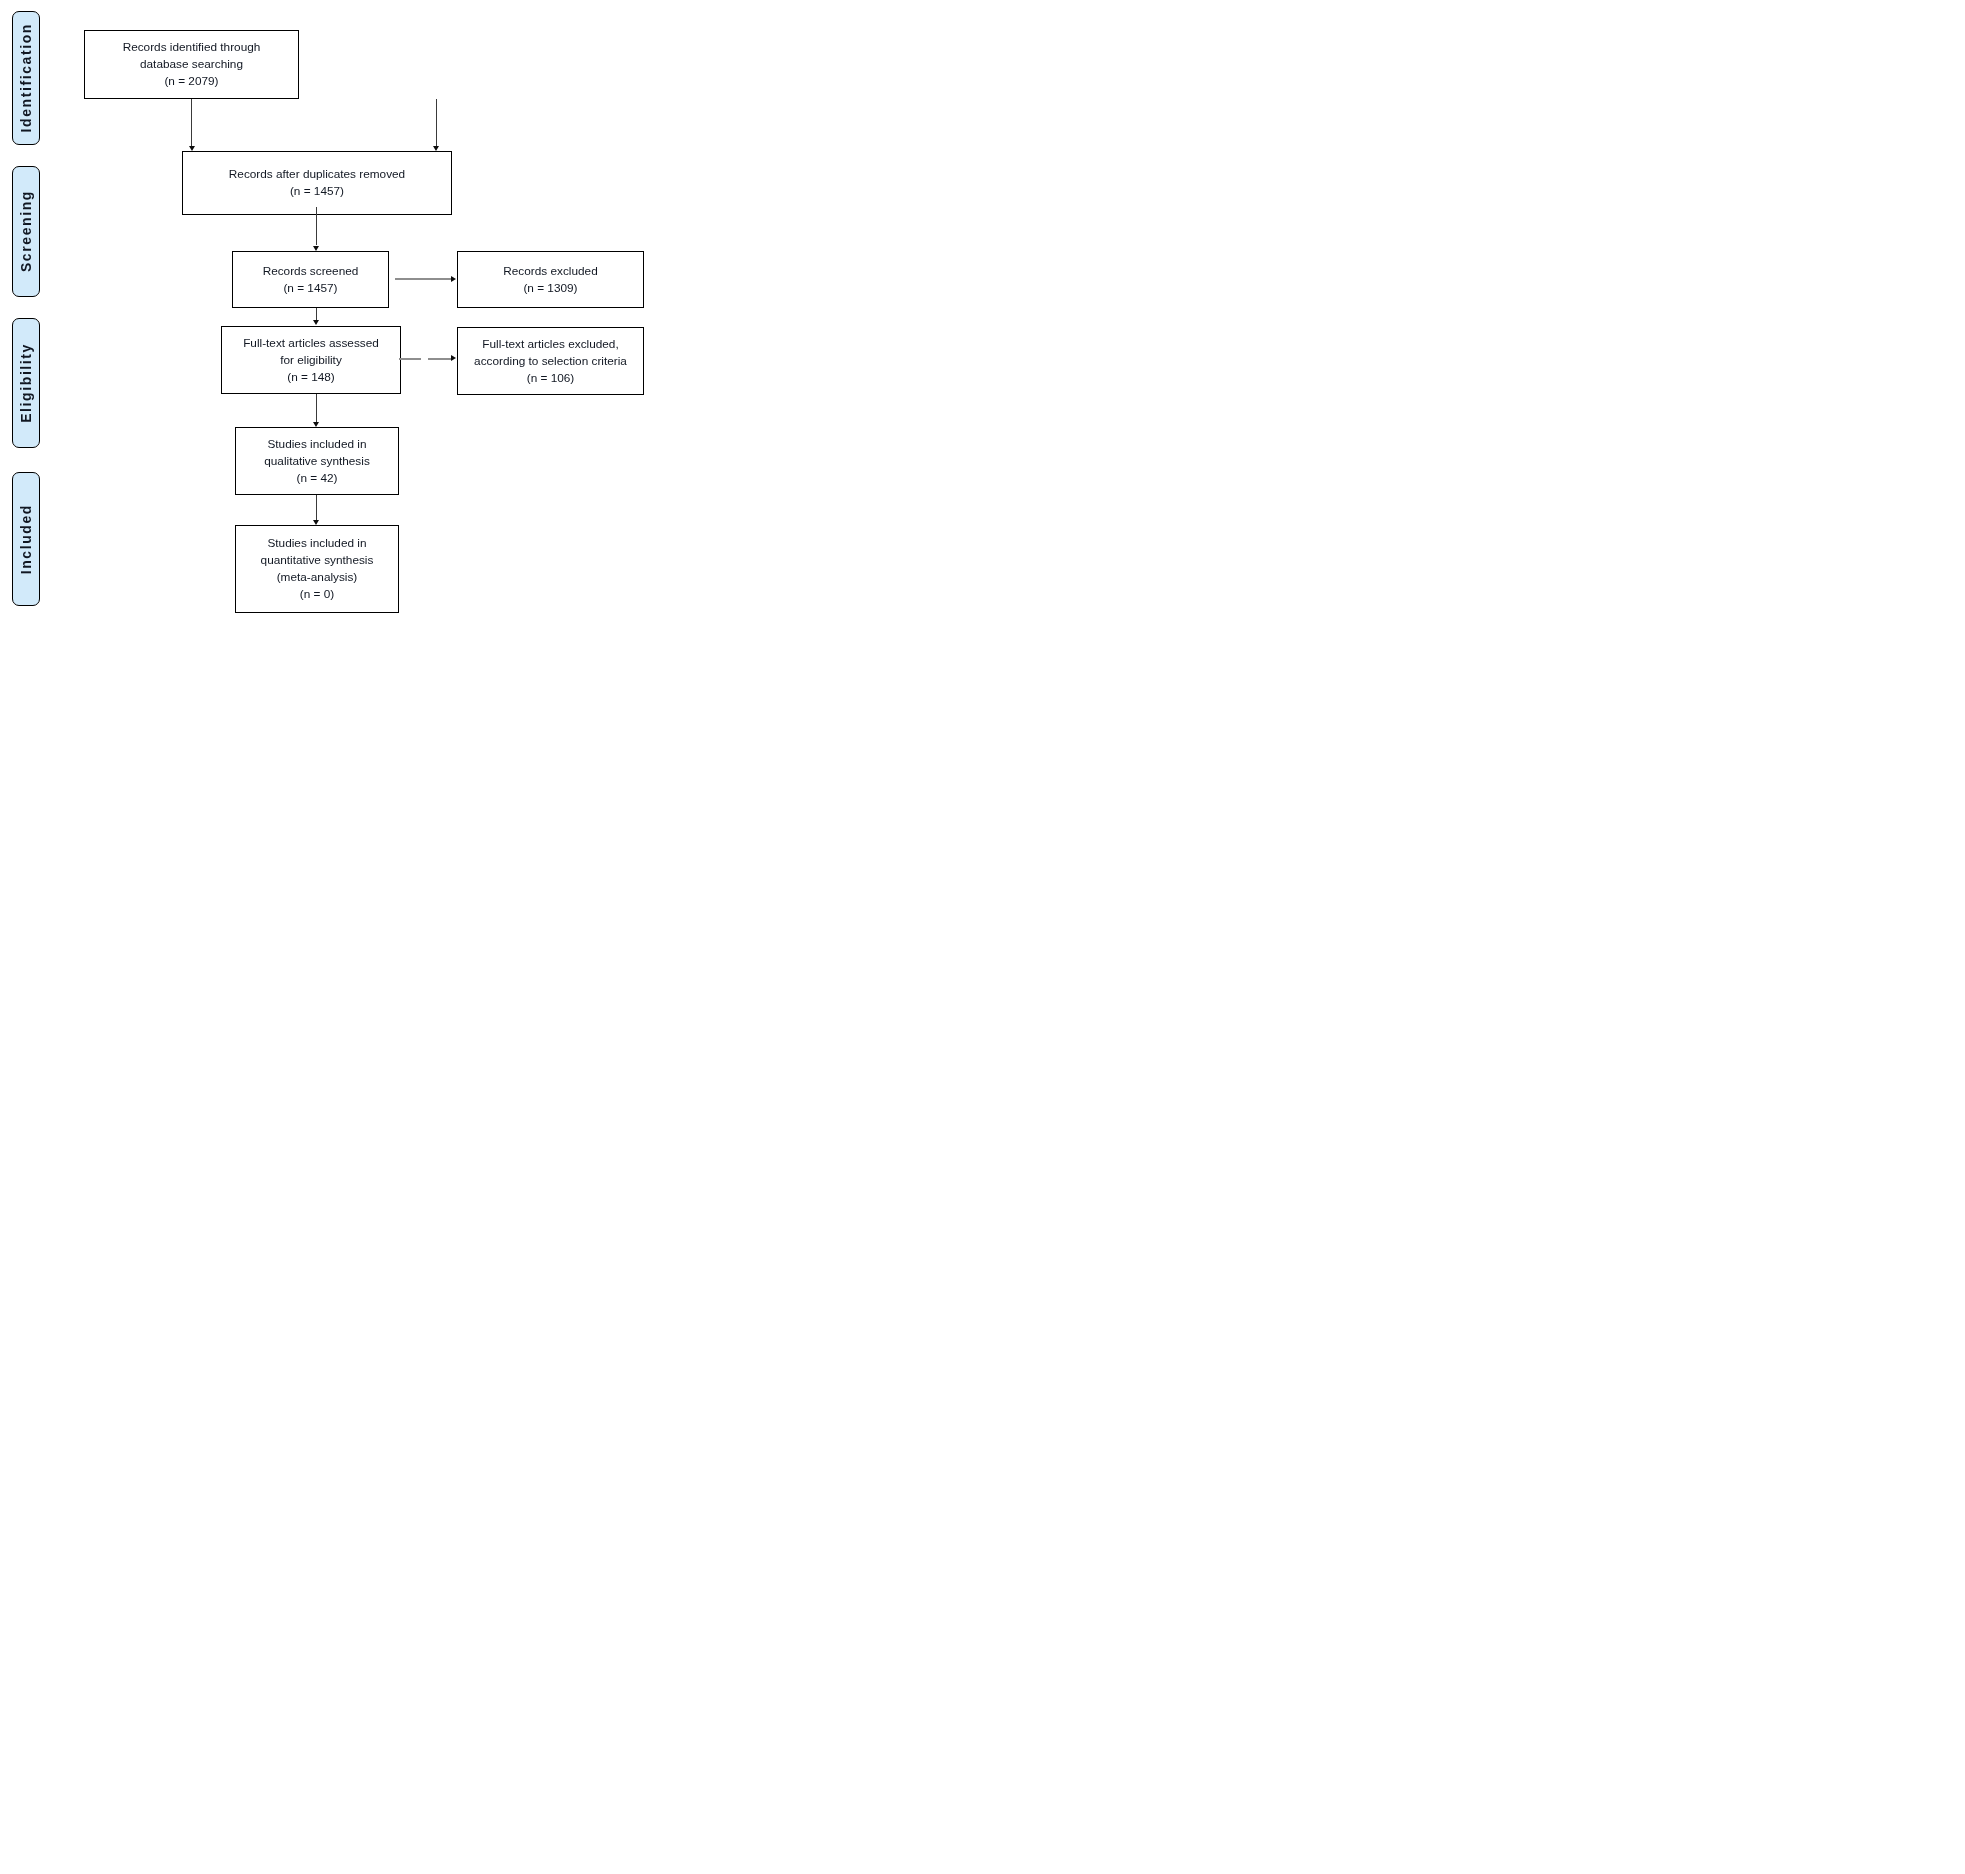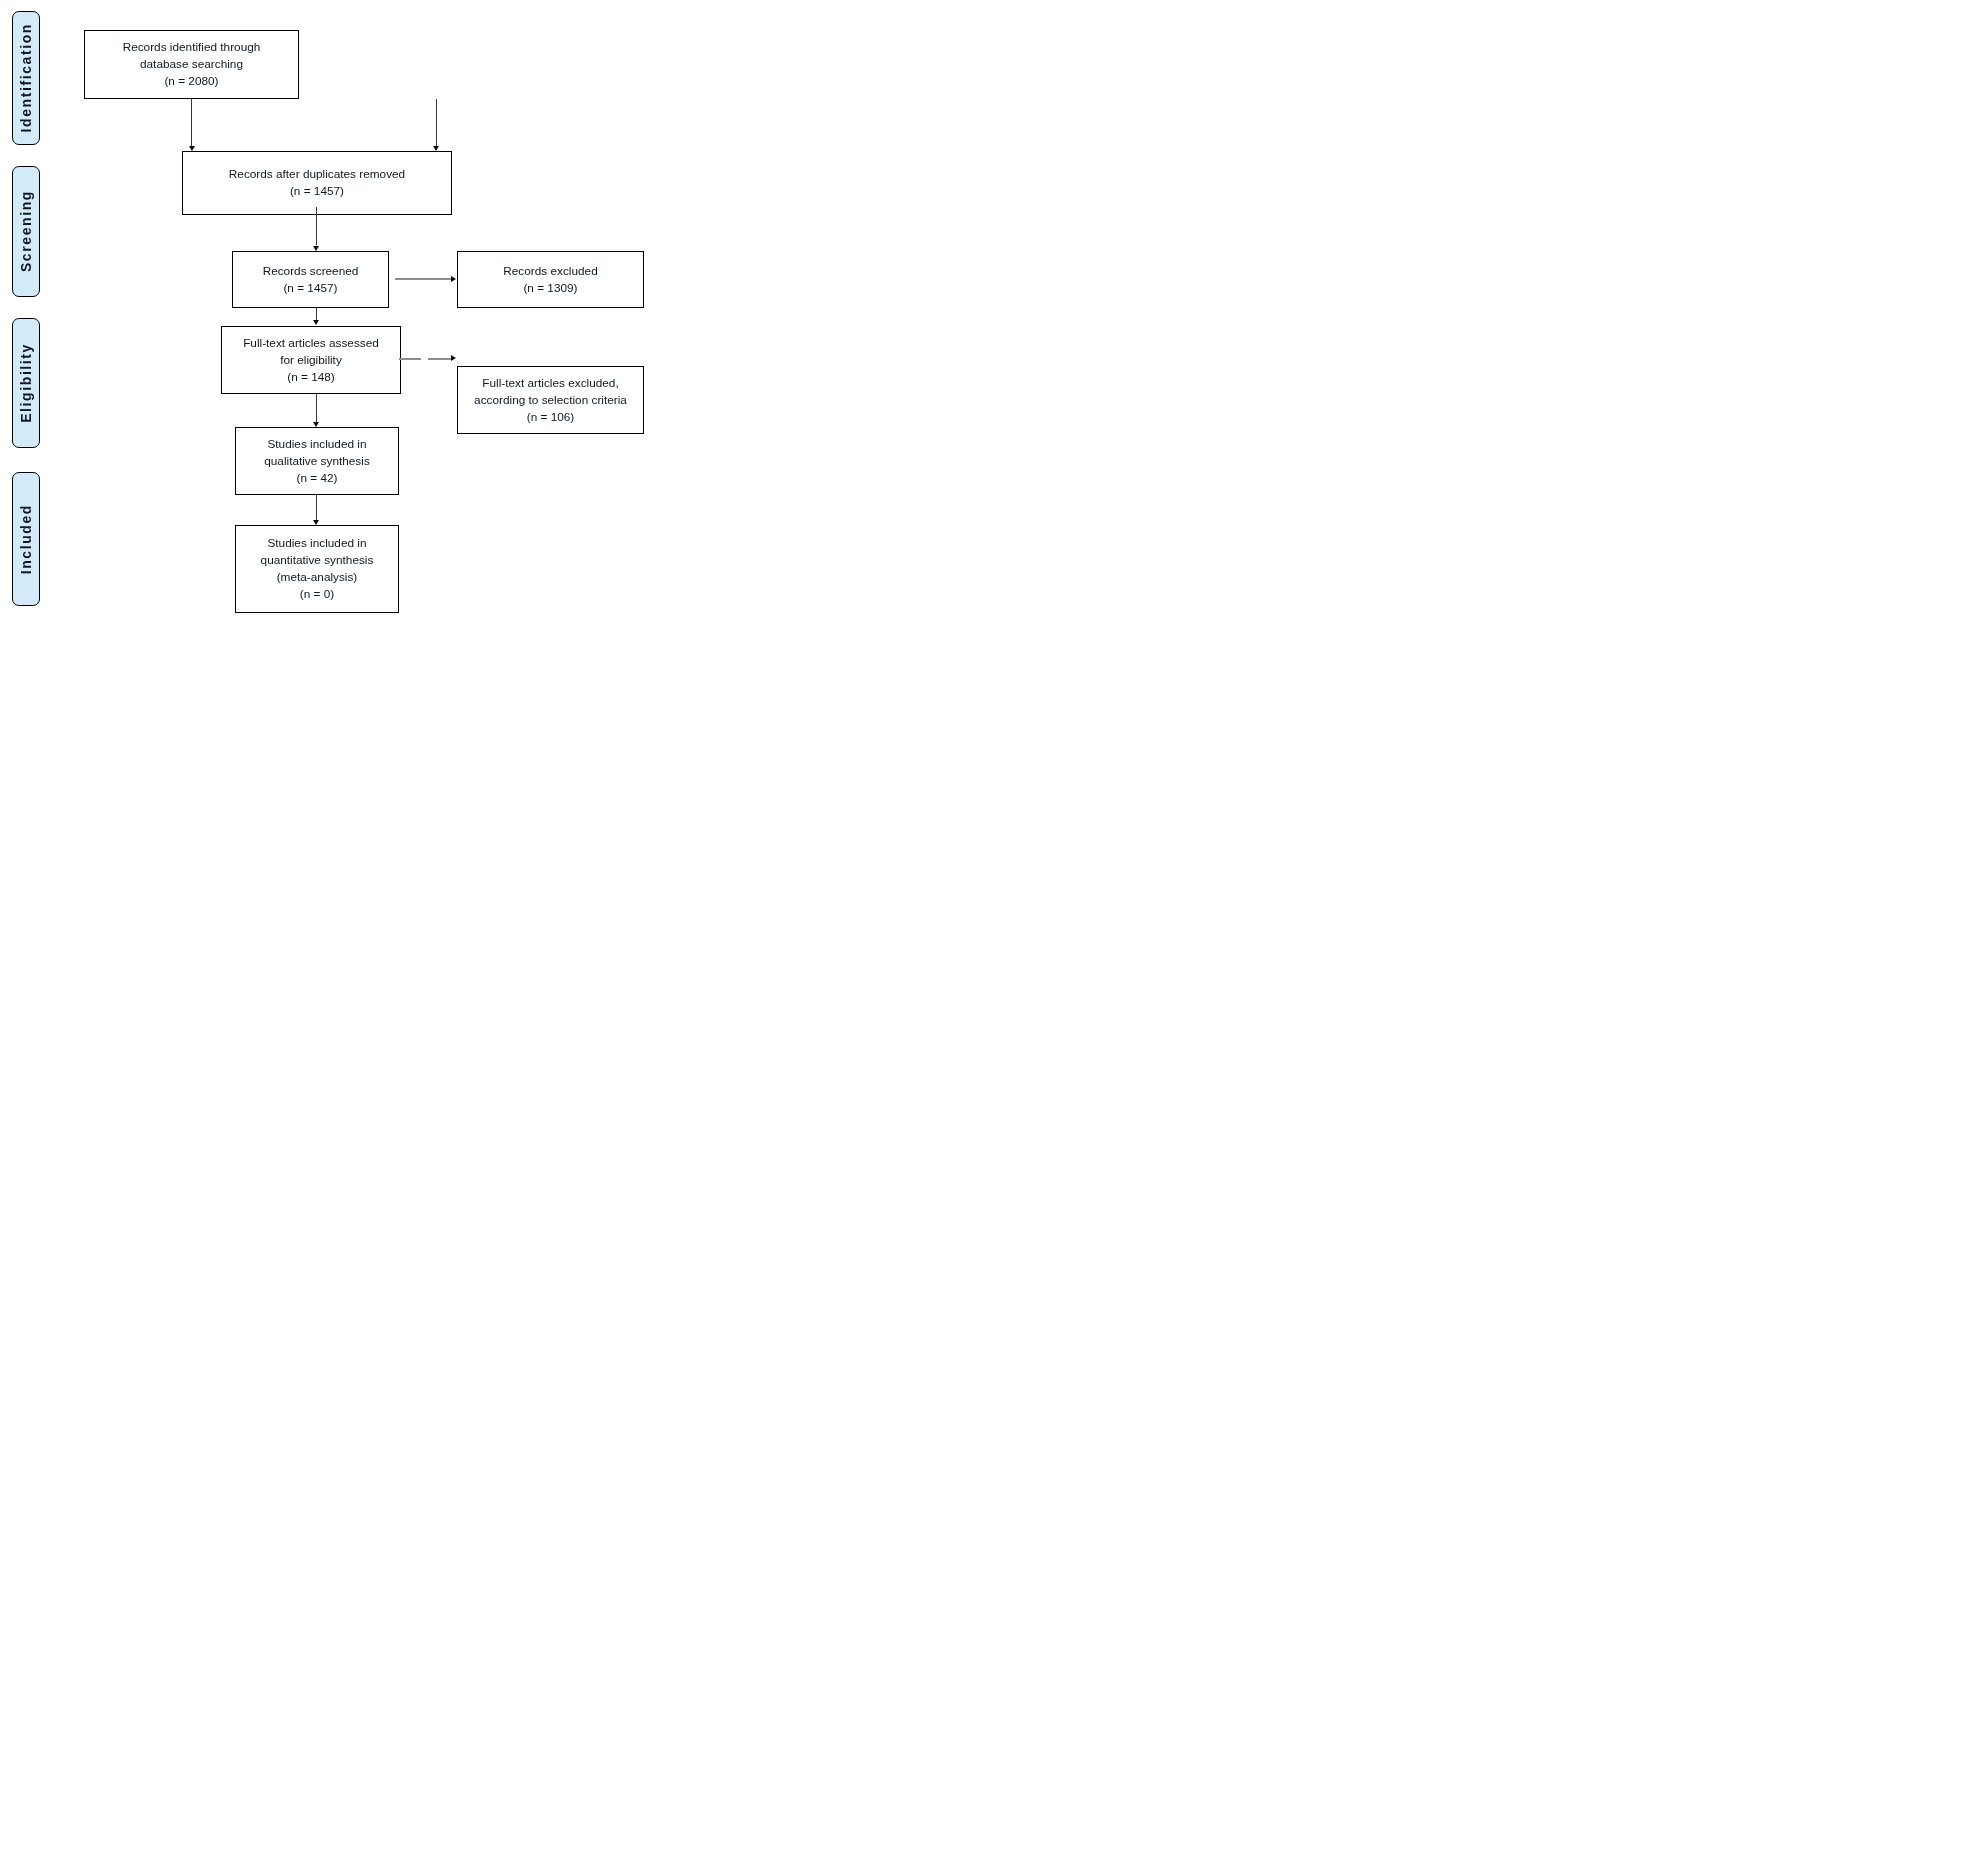--- a/index.html
+++ b/index.html
@@ -92,21 +92,21 @@
   <div class="stage" style="top:318px;height:130px;">
     <span class="stage-label">Eligibility</span>
   </div>
   <div class="stage" style="top:472px;height:134px;">
     <span class="stage-label">Included</span>
   </div>
 
   <div class="node" style="left:84px;top:30px;width:215px;height:69px;">
     <div class="node-text">Records identified through
 database searching
-(n = 2080)</div>
+(n = 2079)</div>
   </div>
 
 
   <div class="node" style="left:182px;top:151px;width:270px;height:64px;">
     <div class="node-text">Records after duplicates removed
 (n = 1457)</div>
   </div>
 
   <div class="node" style="left:232px;top:251px;width:157px;height:57px;">
     <div class="node-text">Records screened
@@ -117,21 +117,21 @@
     <div class="node-text">Records excluded
 (n = 1309)</div>
   </div>
 
   <div class="node" style="left:221px;top:326px;width:180px;height:68px;">
     <div class="node-text">Full-text articles assessed
 for eligibility
 (n = 148)</div>
   </div>
 
-  <div class="node thin" style="left:457px;top:327px;width:187px;height:68px;margin-top:39px;">
+  <div class="node thin" style="left:457px;top:327px;width:187px;height:68px;">
     <div class="node-text">Full-text articles excluded,
 according to selection criteria
 (n =  106)</div>
   </div>
 
   <div class="node" style="left:235px;top:427px;width:164px;height:68px;">
     <div class="node-text">Studies included in
 qualitative synthesis
 (n = 42)</div>
   </div>

